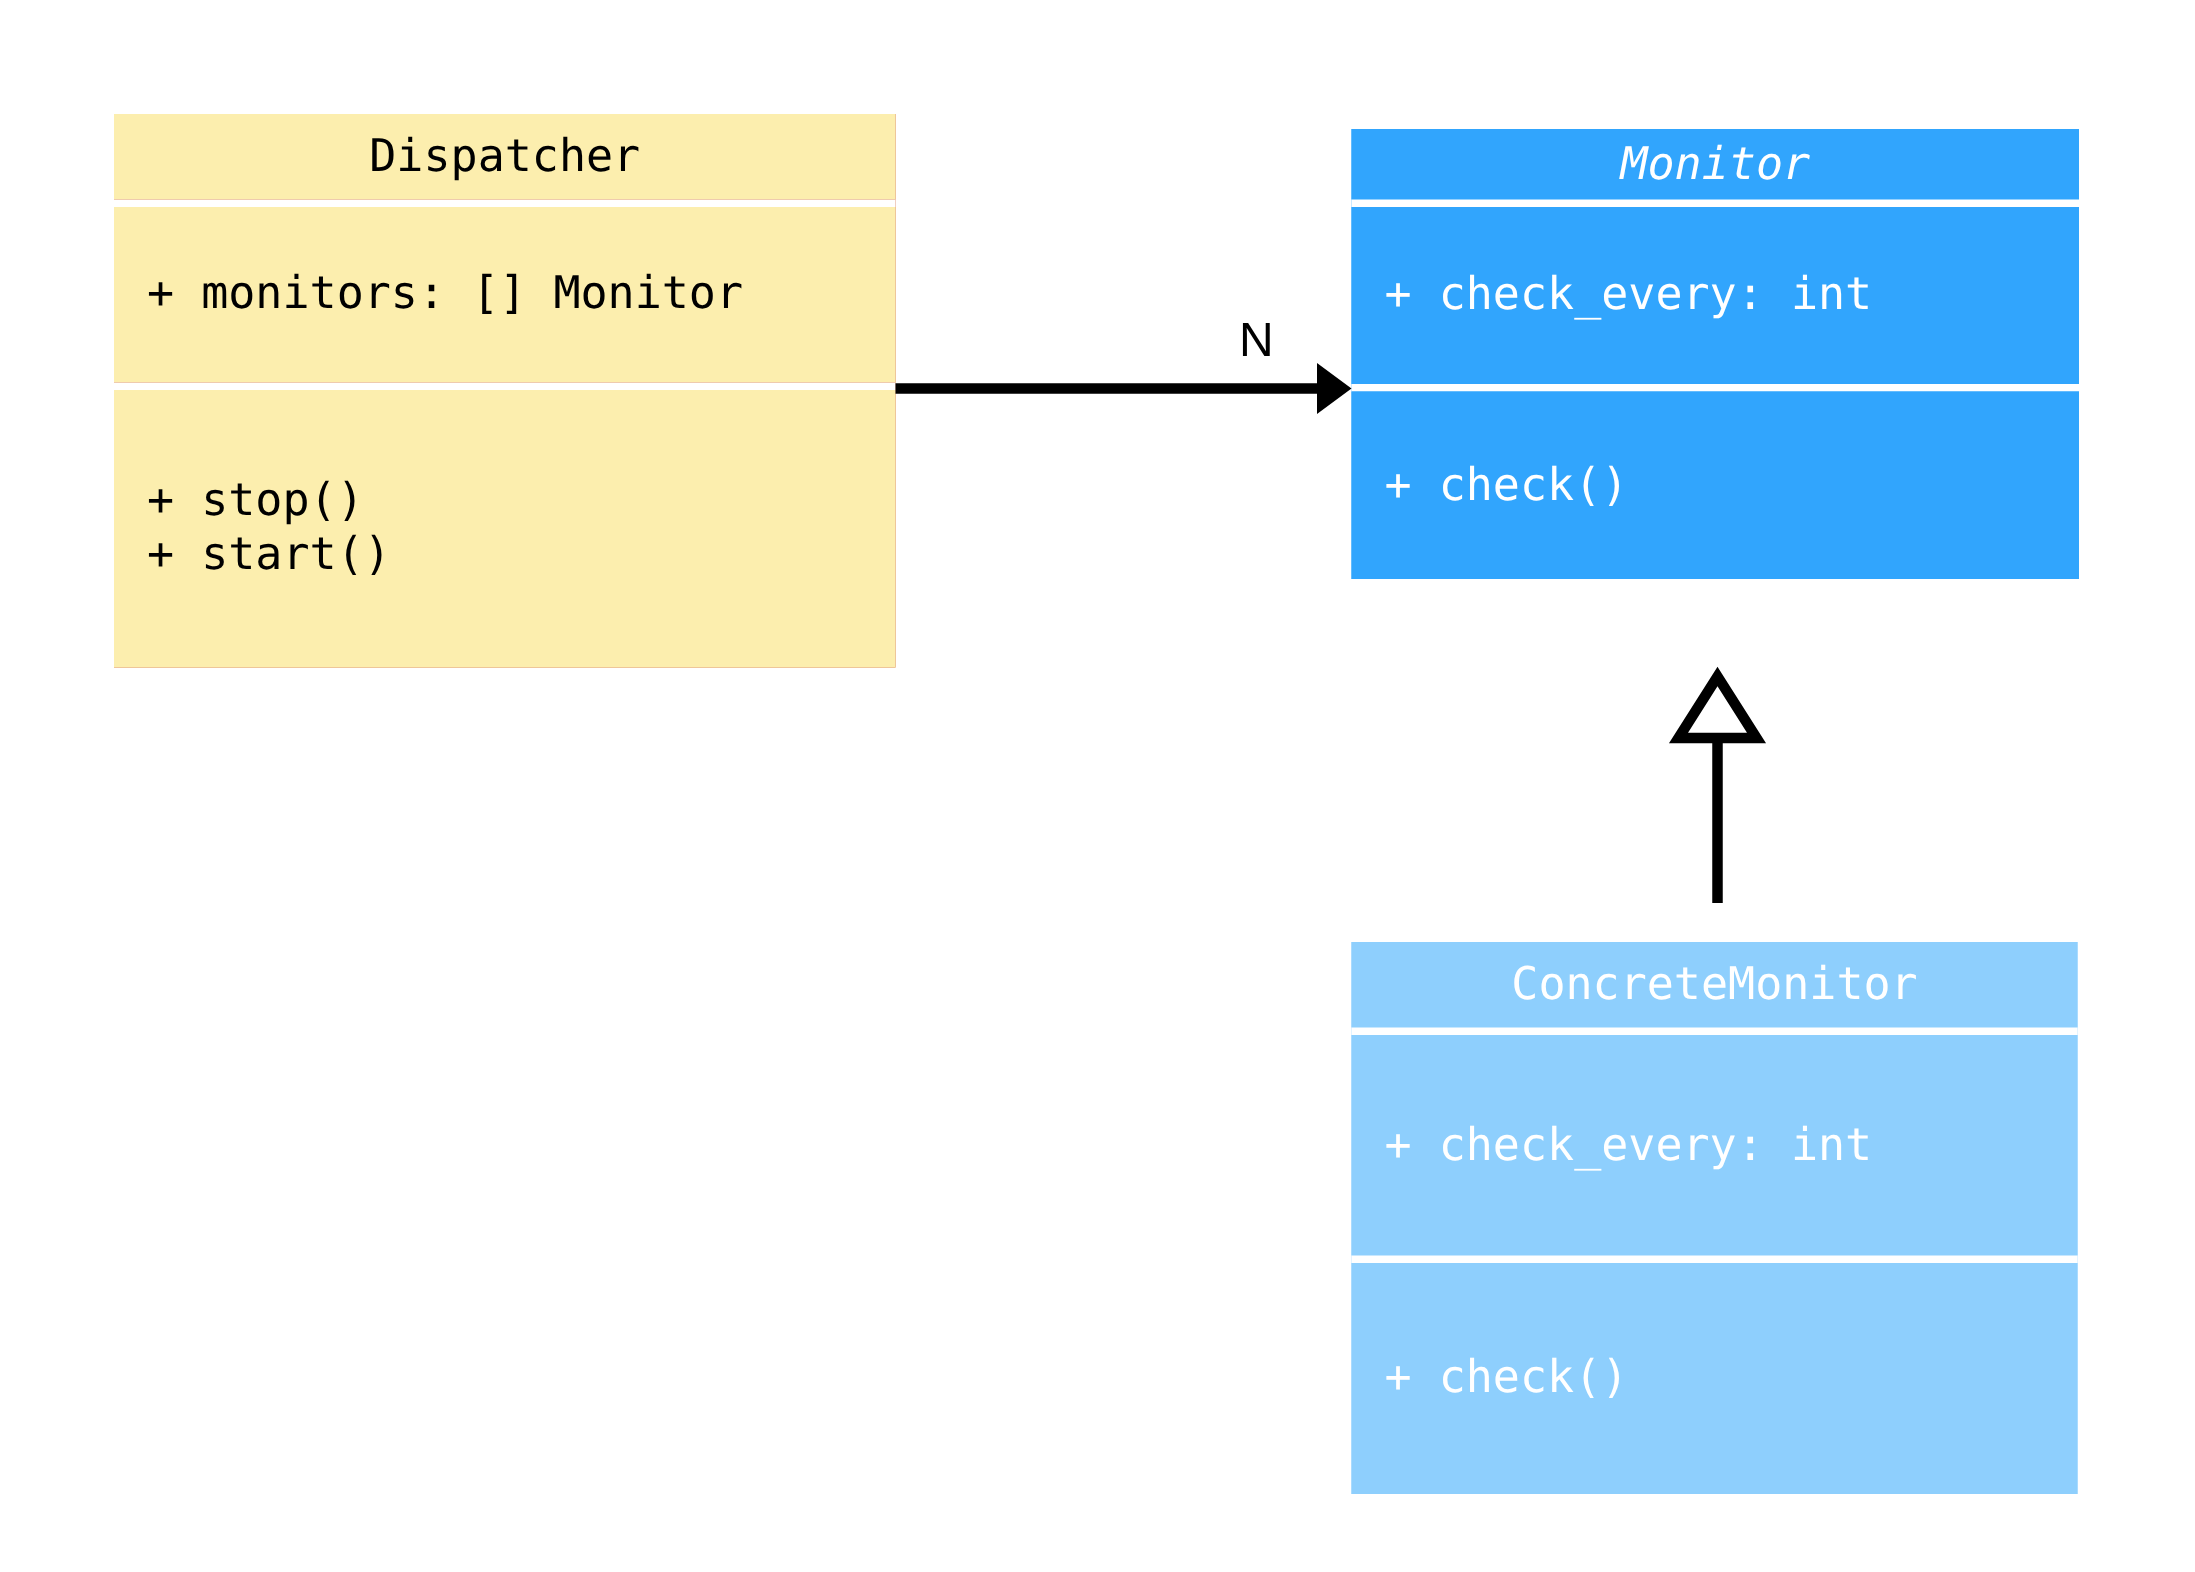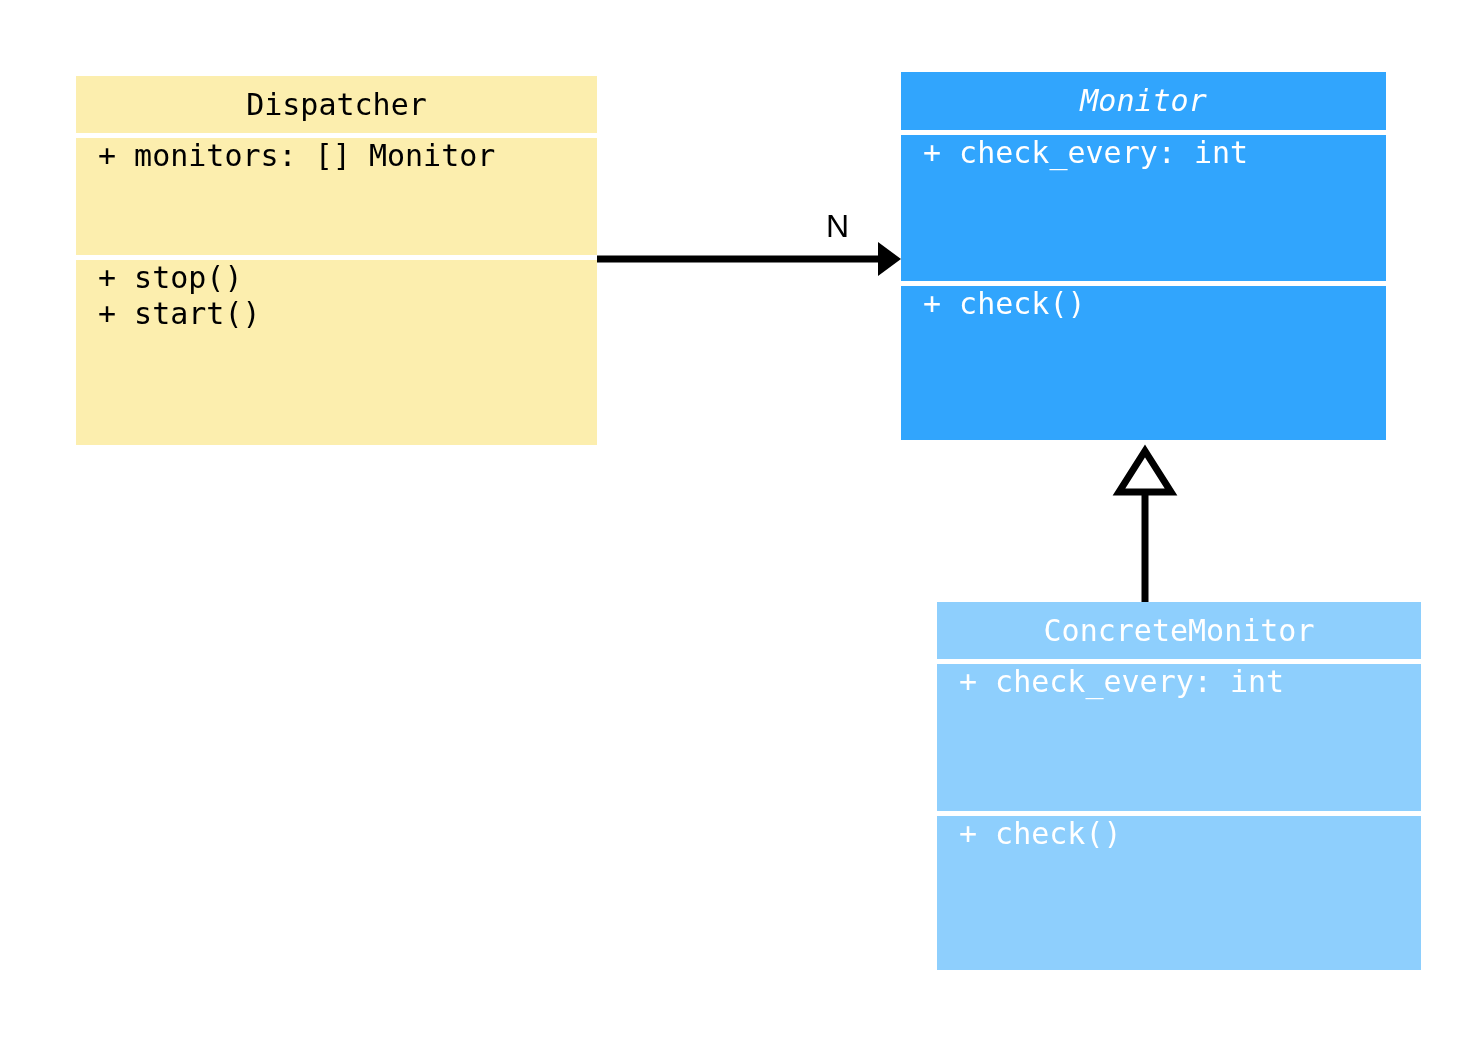--- a/index.html
+++ b/index.html
@@ -43,20 +43,21 @@
   }
 
   .uml-compartment {
     box-sizing: border-box;
     font-size: 30px;
     line-height: 36px;
     white-space: pre;
     padding-left: 22px;
     display: flex;
     flex-direction: column;
+    justify-content: center;
   }
 
   .uml-compartment .uml-row {
     white-space: pre;
   }
 
   
   .uml-divider {
     height: 5px;
     background: #ffffff;
@@ -79,46 +80,45 @@
   #class-dispatcher .uml-compartment {
     color: #000000;
     background: #fceeae;
   }
   #dispatcher-attributes { height: 118px; }
   #dispatcher-methods    { height: 188px; }
 
   
   #class-monitor {
     left: 901px;
-    top: 72px;
+    top: 86px;
     width: 485px;
-    height: 368px;
+    height: 300px;
     background: #31a5fd;
   }
   #class-monitor .uml-header {
     color: #ffffff;
     height: 59px;
     background: #31a5fd;
     font-style: italic;
   }
   #class-monitor .uml-compartment {
     color: #ffffff;
     background: #31a5fd;
   }
   #monitor-attributes { height: 148px; }
   #monitor-methods    { height: 156px; }
 
   
   #class-concrete-monitor {
     left: 901px;
-    top: 602px;
+    top: 628px;
     width: 484px;
     height: 368px;
     background: #8ecffd;
-    margin-left: 36px;
   }
   #class-concrete-monitor .uml-header {
     color: #ffffff;
     height: 58px;
     background: #8ecffd;
   }
   #class-concrete-monitor .uml-compartment {
     color: #ffffff;
     background: #8ecffd;
   }

